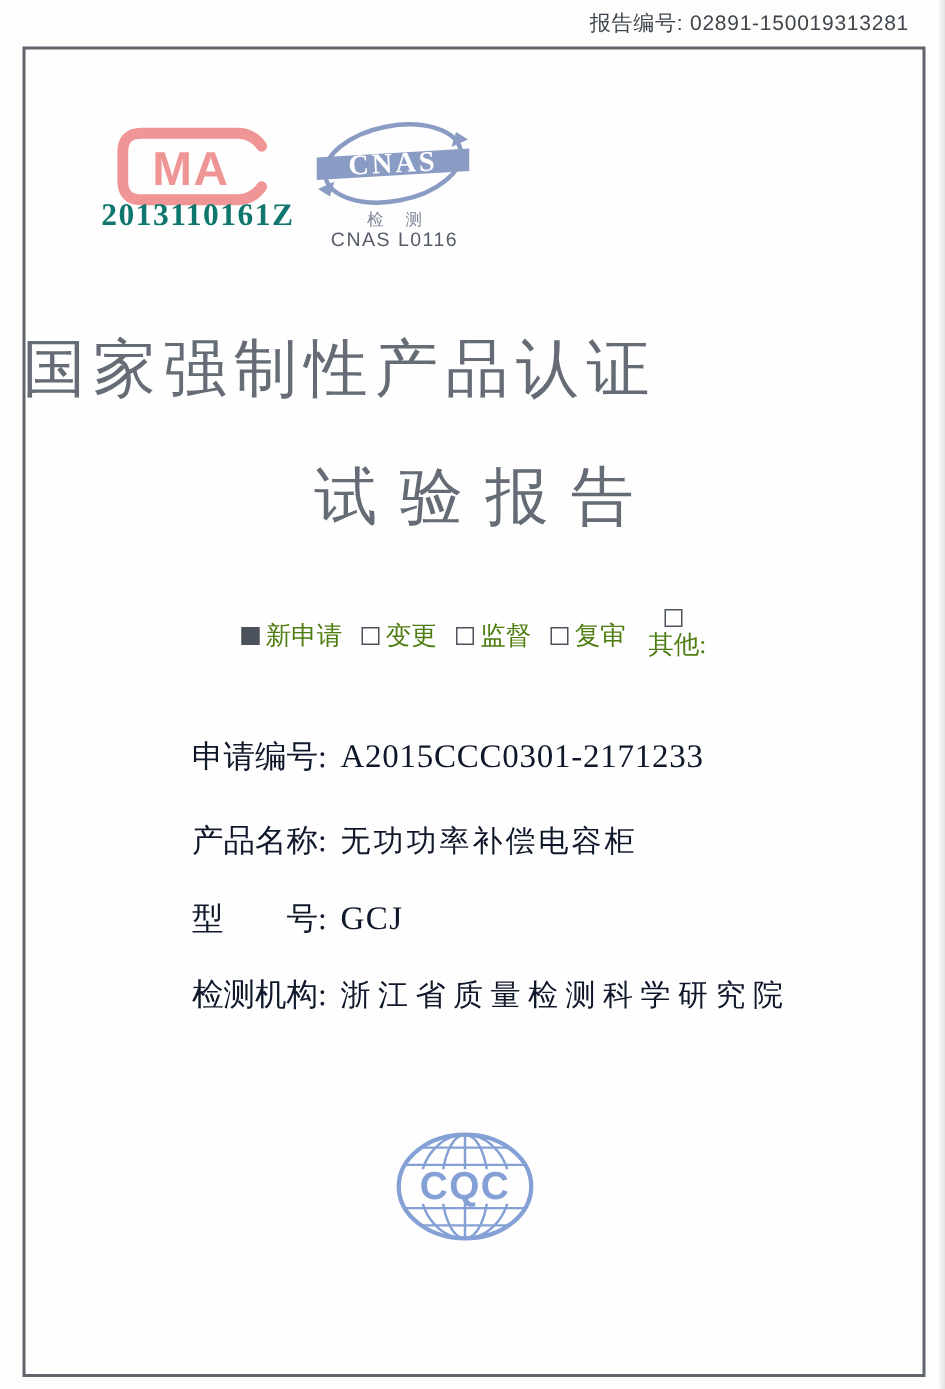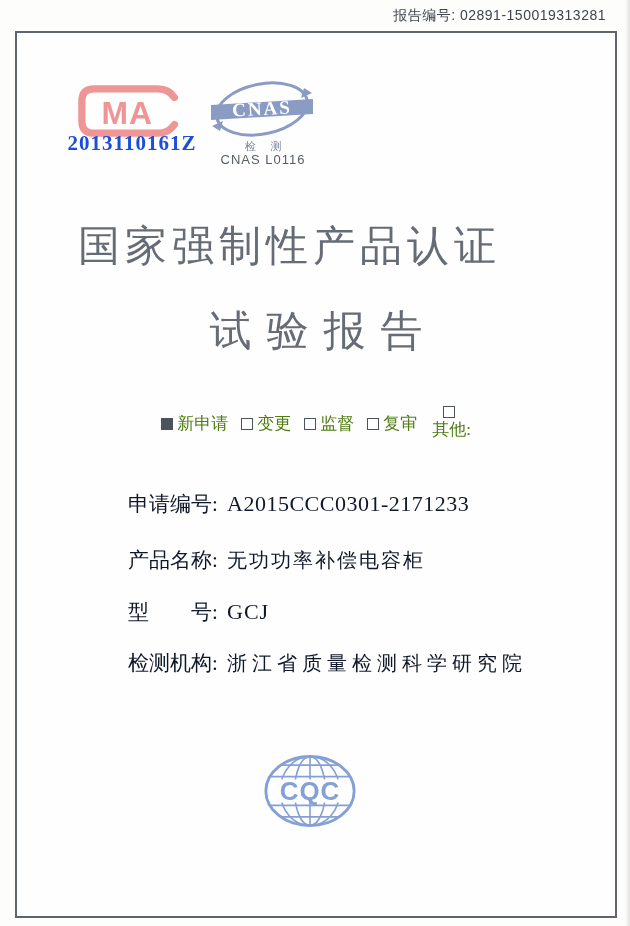--- a/index.html
+++ b/index.html
@@ -18,32 +18,32 @@
     font-size:14px;color:#3f444d;letter-spacing:.5px;
   }
   .frame{
     position:absolute;left:15px;top:31px;width:602px;height:887px;
     border:2px solid #60656c;box-sizing:border-box;background:#fefefe;
   }
   
   .cma{position:absolute;left:78px;top:84px;width:108px;height:54px;}
   .cma-no{
     position:absolute;left:58px;top:131px;width:148px;text-align:center;
-    font-size:21px;color:#1d4ed8;letter-spacing:1px;font-weight:bold;
+    font-size:21px;color:#0f766e;letter-spacing:1px;font-weight:bold;
   }
   .cnas{position:absolute;left:211px;top:80px;width:102px;height:62px;}
   .cnas-cap1{position:absolute;left:213px;top:139px;width:100px;text-align:center;
     font-size:11px;color:#7d8698;letter-spacing:6px;text-indent:6px;}
   .cnas-cap2{position:absolute;left:213px;top:152px;width:100px;text-align:center;
     font-family:"Liberation Sans","DejaVu Sans",sans-serif;
     font-size:13px;color:#565d68;letter-spacing:1px;}
   .cqc{position:absolute;left:262px;top:751px;width:96px;height:80px;}
   
   .title1{
-    position:absolute;left:15px;top:218px;width:486px;text-align:right;
+    position:absolute;left:15px;top:218px;width:486px;text-align:left;
     font-size:42px;color:#666c76;letter-spacing:5px;font-weight:500;
   }
   .title2{
     position:absolute;left:15px;top:303px;width:602px;text-align:center;
     font-size:42px;color:#666c76;letter-spacing:15px;text-indent:15px;font-weight:500;
   }
   
   .apply-row{
     position:absolute;left:15px;top:406px;width:602px;
     display:flex;justify-content:center;align-items:center;

